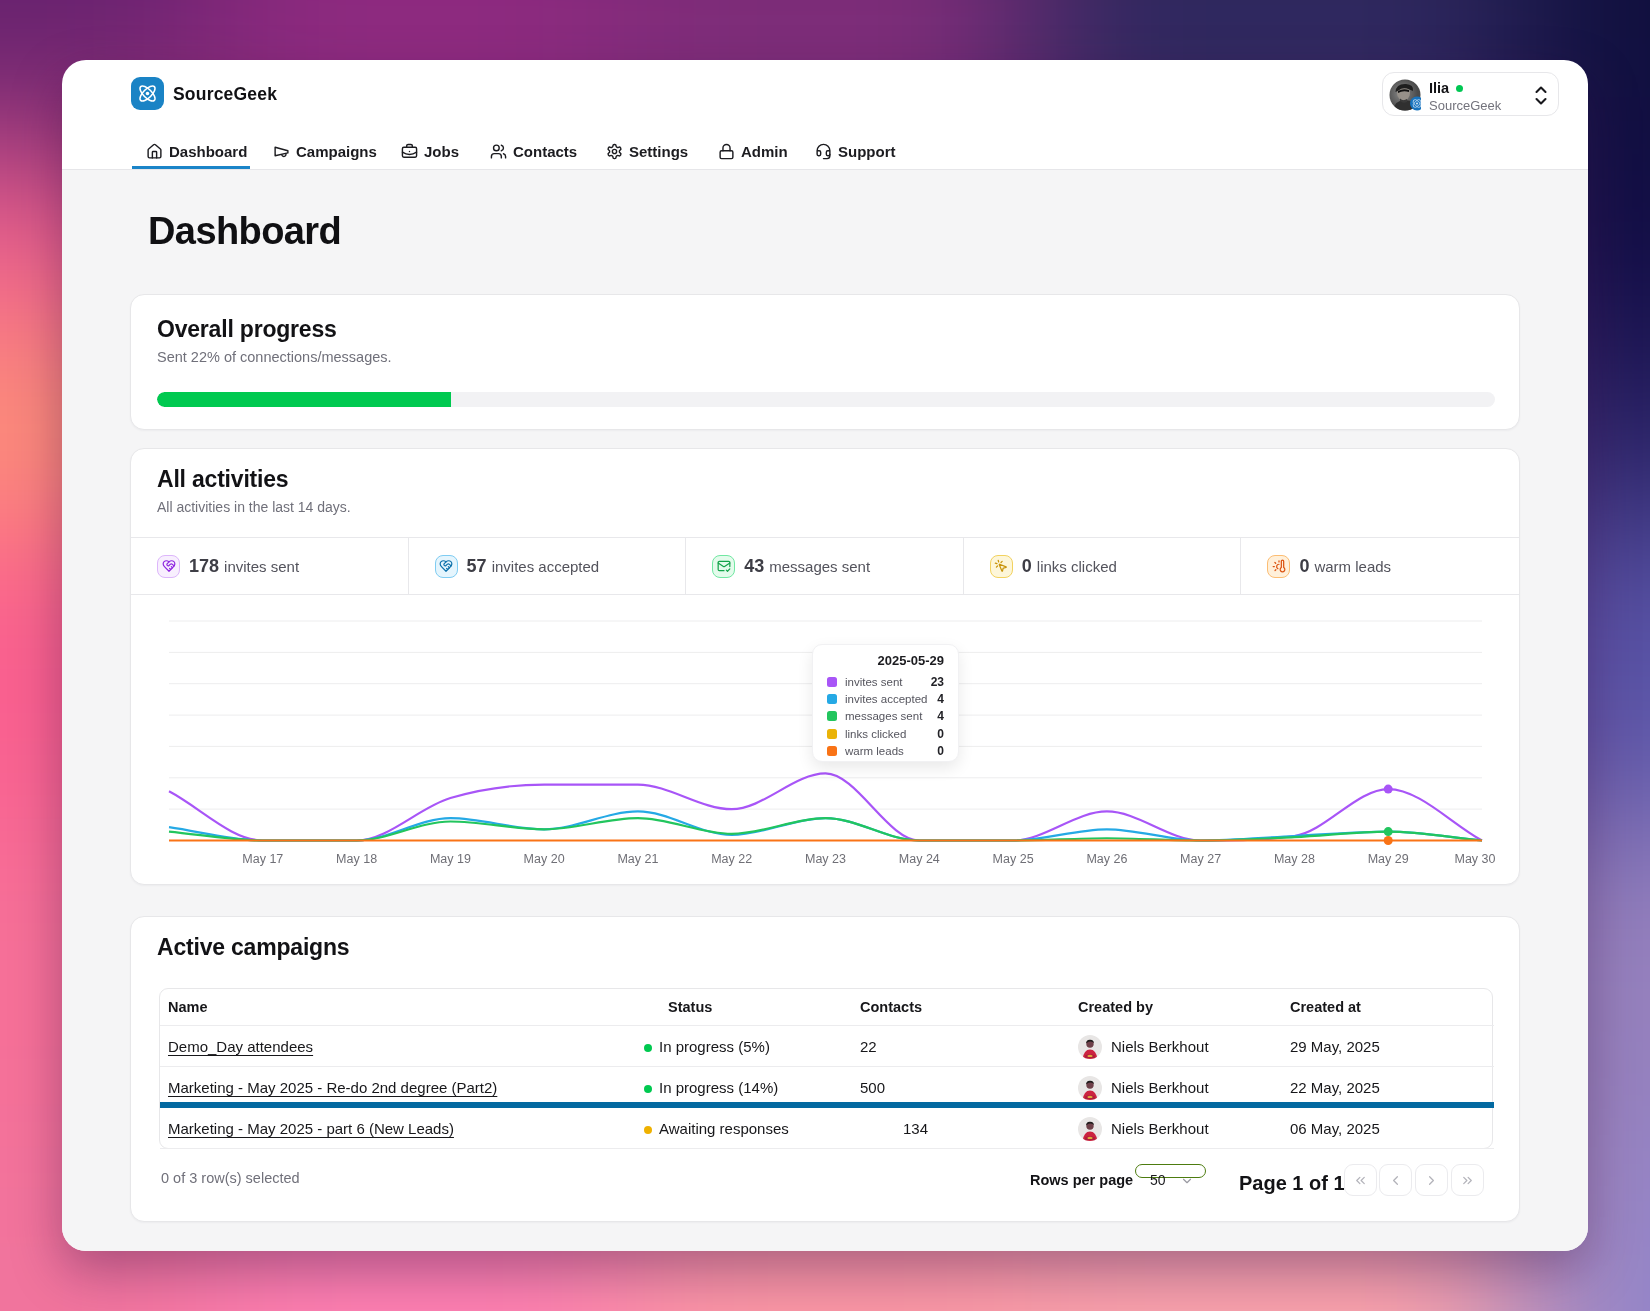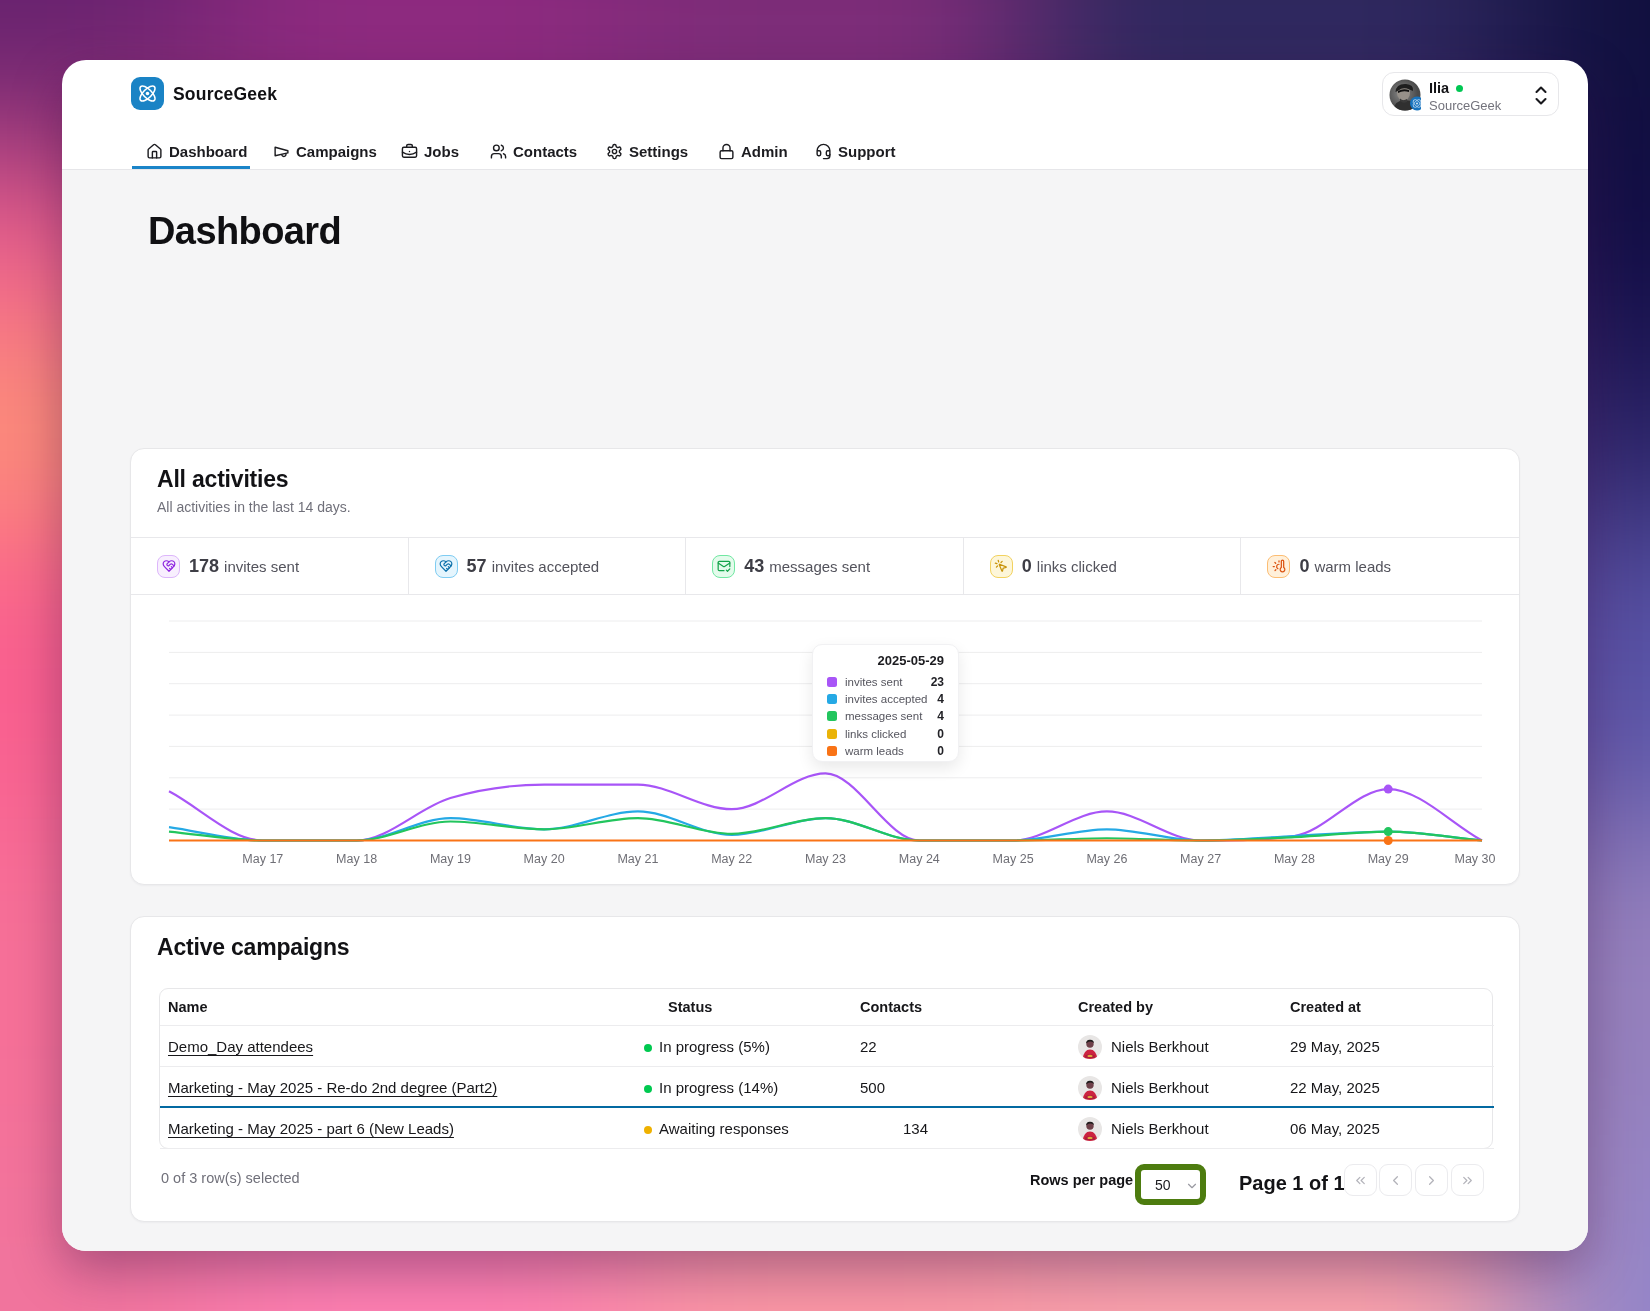--- a/index.html
+++ b/index.html
@@ -183,20 +183,27 @@
     <div class="abs" style="left:46px; top:7px; font-size:14.5px; font-weight:bold; color:#131316;">Ilia <span style="display:inline-block;width:7px;height:7px;border-radius:50%;background:#00c753;margin-left:3px;vertical-align:1px;"></span></div>
     <div class="abs" style="left:46px; top:25px; font-size:13px; color:#73737c;">SourceGeek</div>
     <svg class="abs" style="left:151px; top:13px;" width="14" height="19" viewBox="0 0 14 19" fill="none" stroke="#18181c" stroke-width="2.1" stroke-linecap="round" stroke-linejoin="round">
         <path d="m2.5 6 4.5-4.5L11.5 6"></path>
         <path d="m2.5 13 4.5 4.5L11.5 13"></path>
       </svg>
   </div>
 
   <h1 class="abs dash">Dashboard</h1>
 
+  <div class="abs panel" style="left:68px; top:234px; width:1390px; height:136px;">
+    <div class="abs ptitle" style="left:26px; top:21px;">Overall progress</div>
+    <div class="abs psub" style="left:26px; top:54px;">Sent 22% of connections/messages.</div>
+    <div class="abs" style="left:26px; top:97px; width:1338px; height:15px; border-radius:99px; background:#f2f2f4; overflow:hidden;">
+      <div style="width:294px; height:15px; background:#00c950; border-radius:99px 0 0 99px;"></div>
+    </div>
+  </div>
 
   <div class="abs panel" style="left:68px; top:388px; width:1390px; height:437px;">
     <div class="abs ptitle" style="left:26px; top:17px;">All activities</div>
     <div class="abs psub" style="left:26px; top:50px; font-size:14px;">All activities in the last 14 days.</div>
     <div class="abs statrow">
       <div class="statcell">
         <div class="stattile" style="background:#f8effe; border:1.2px solid #ddb6fb;">
           <svg width="14" height="14" viewBox="0 0 24 24" fill="none" stroke="#8f27e0" stroke-width="2.1" stroke-linecap="round" stroke-linejoin="round">
               <path d="M19 14c1.49-1.46 3-3.21 3-5.5A5.5 5.5 0 0 0 16.5 3c-1.76 0-3 .5-4.5 2-1.5-1.5-2.74-2-4.5-2A5.5 5.5 0 0 0 2 8.5c0 2.3 1.5 4.05 3 5.5l7 7Z"></path>
               <path d="M12 5 9.04 7.96a2.17 2.17 0 0 0 0 3.08c.82.82 2.13.85 3 .07l2.07-1.9a2.82 2.82 0 0 1 3.79 0l2.96 2.66"></path>
@@ -331,21 +338,21 @@
                 <path d="M7 20.5 Q12 17.5 17 20.5 L16.6 23 L7.4 23 Z" fill="#ae1e38"></path>
                 <path d="M9.5 20.5 Q12 19 14.5 20.5 L14.2 22 L9.8 22 Z" fill="#e0a93c"></path>
                 <circle cx="12" cy="9" r="3.7" fill="#6e4049"></circle>
                 <path d="M8.1 8.6 Q8.2 4.4 12.3 4.8 Q16 5.2 15.8 8.2 L14.6 7 Q12 5.8 9.3 7.6 Z" fill="#1f1b1c"></path>
               </g>
             </svg>
             <span>Niels Berkhout</span>
           </div>
         <div class="cell" style="left:1130px; top:12px;">29 May, 2025</div>
       </div>
-      <div class="trow" style="top:78px; height:41px; border-bottom:2px solid #0369a1;">
+      <div class="trow" style="top:78px; height:41px; border-bottom:6px solid #0369a1;">
         <div class="cell link" style="left:8px; top:12px;">Marketing - May 2025 - Re-do 2nd degree (Part2)</div>
         <div class="cell" style="left:484px; top:12px;"><span class="dot" style="background:#00c950;"></span>In progress (14%)</div>
         <div class="cell" style="left:700px; top:12px;">500</div>
         <div class="cell" style="left:918px; top:4px; display:flex; align-items:center; height:33px;">
             <svg width="24" height="24" viewBox="0 0 24 24" style="vertical-align:middle; margin-right:9px;">
               <defs>
                 <clipPath id="ta1">
                   <circle cx="12" cy="12" r="12"></circle>
                 </clipPath>
               </defs>
@@ -383,21 +390,21 @@
               </g>
             </svg>
             <span>Niels Berkhout</span>
           </div>
         <div class="cell" style="left:1130px; top:12px;">06 May, 2025</div>
       </div>
       <div class="trow" style="top:119px; height:41px;"></div>
     </div>
     <div class="abs" style="left:30px; top:253px; font-size:14.5px; color:#70707a;">0 of 3 row(s) selected</div>
     <div class="abs" style="left:899px; top:255px; font-size:14.5px; font-weight:600; color:#131316;">Rows per page</div>
-    <div class="abs" style="left:1004px; top:247px; width:71px; height:41px; border:6px solid #4d7c0f; border-radius:9px; background:#fff;">
+    <div class="abs" style="left:1004px; top:247px; width:71px; height:14px; border:1px solid #4d7c0f; border-radius:9px; background:#fff;">
       <span class="abs" style="left:14px; top:7px; font-size:14px; color:#1a1a1e;">50</span>
       <svg class="abs" style="left:44px; top:9px;" width="14" height="14" viewBox="0 0 24 24" fill="none" stroke="#9a9aa2" stroke-width="2" stroke-linecap="round" stroke-linejoin="round">
           <path d="m6 9 6 6 6-6"></path>
         </svg>
     </div>
     <div class="abs" style="left:1108px; top:255px; font-size:20px; font-weight:600; color:#131316;">Page 1 of 1</div>
     <div class="pagebtn" style="left:1213px; top:247px;">
         <svg width="15" height="15" viewBox="0 0 24 24" fill="none" stroke="#b3b3ba" stroke-width="2" stroke-linecap="round" stroke-linejoin="round">
           <path d="m11 17-5-5 5-5"></path>
           <path d="m18 17-5-5 5-5"></path>

